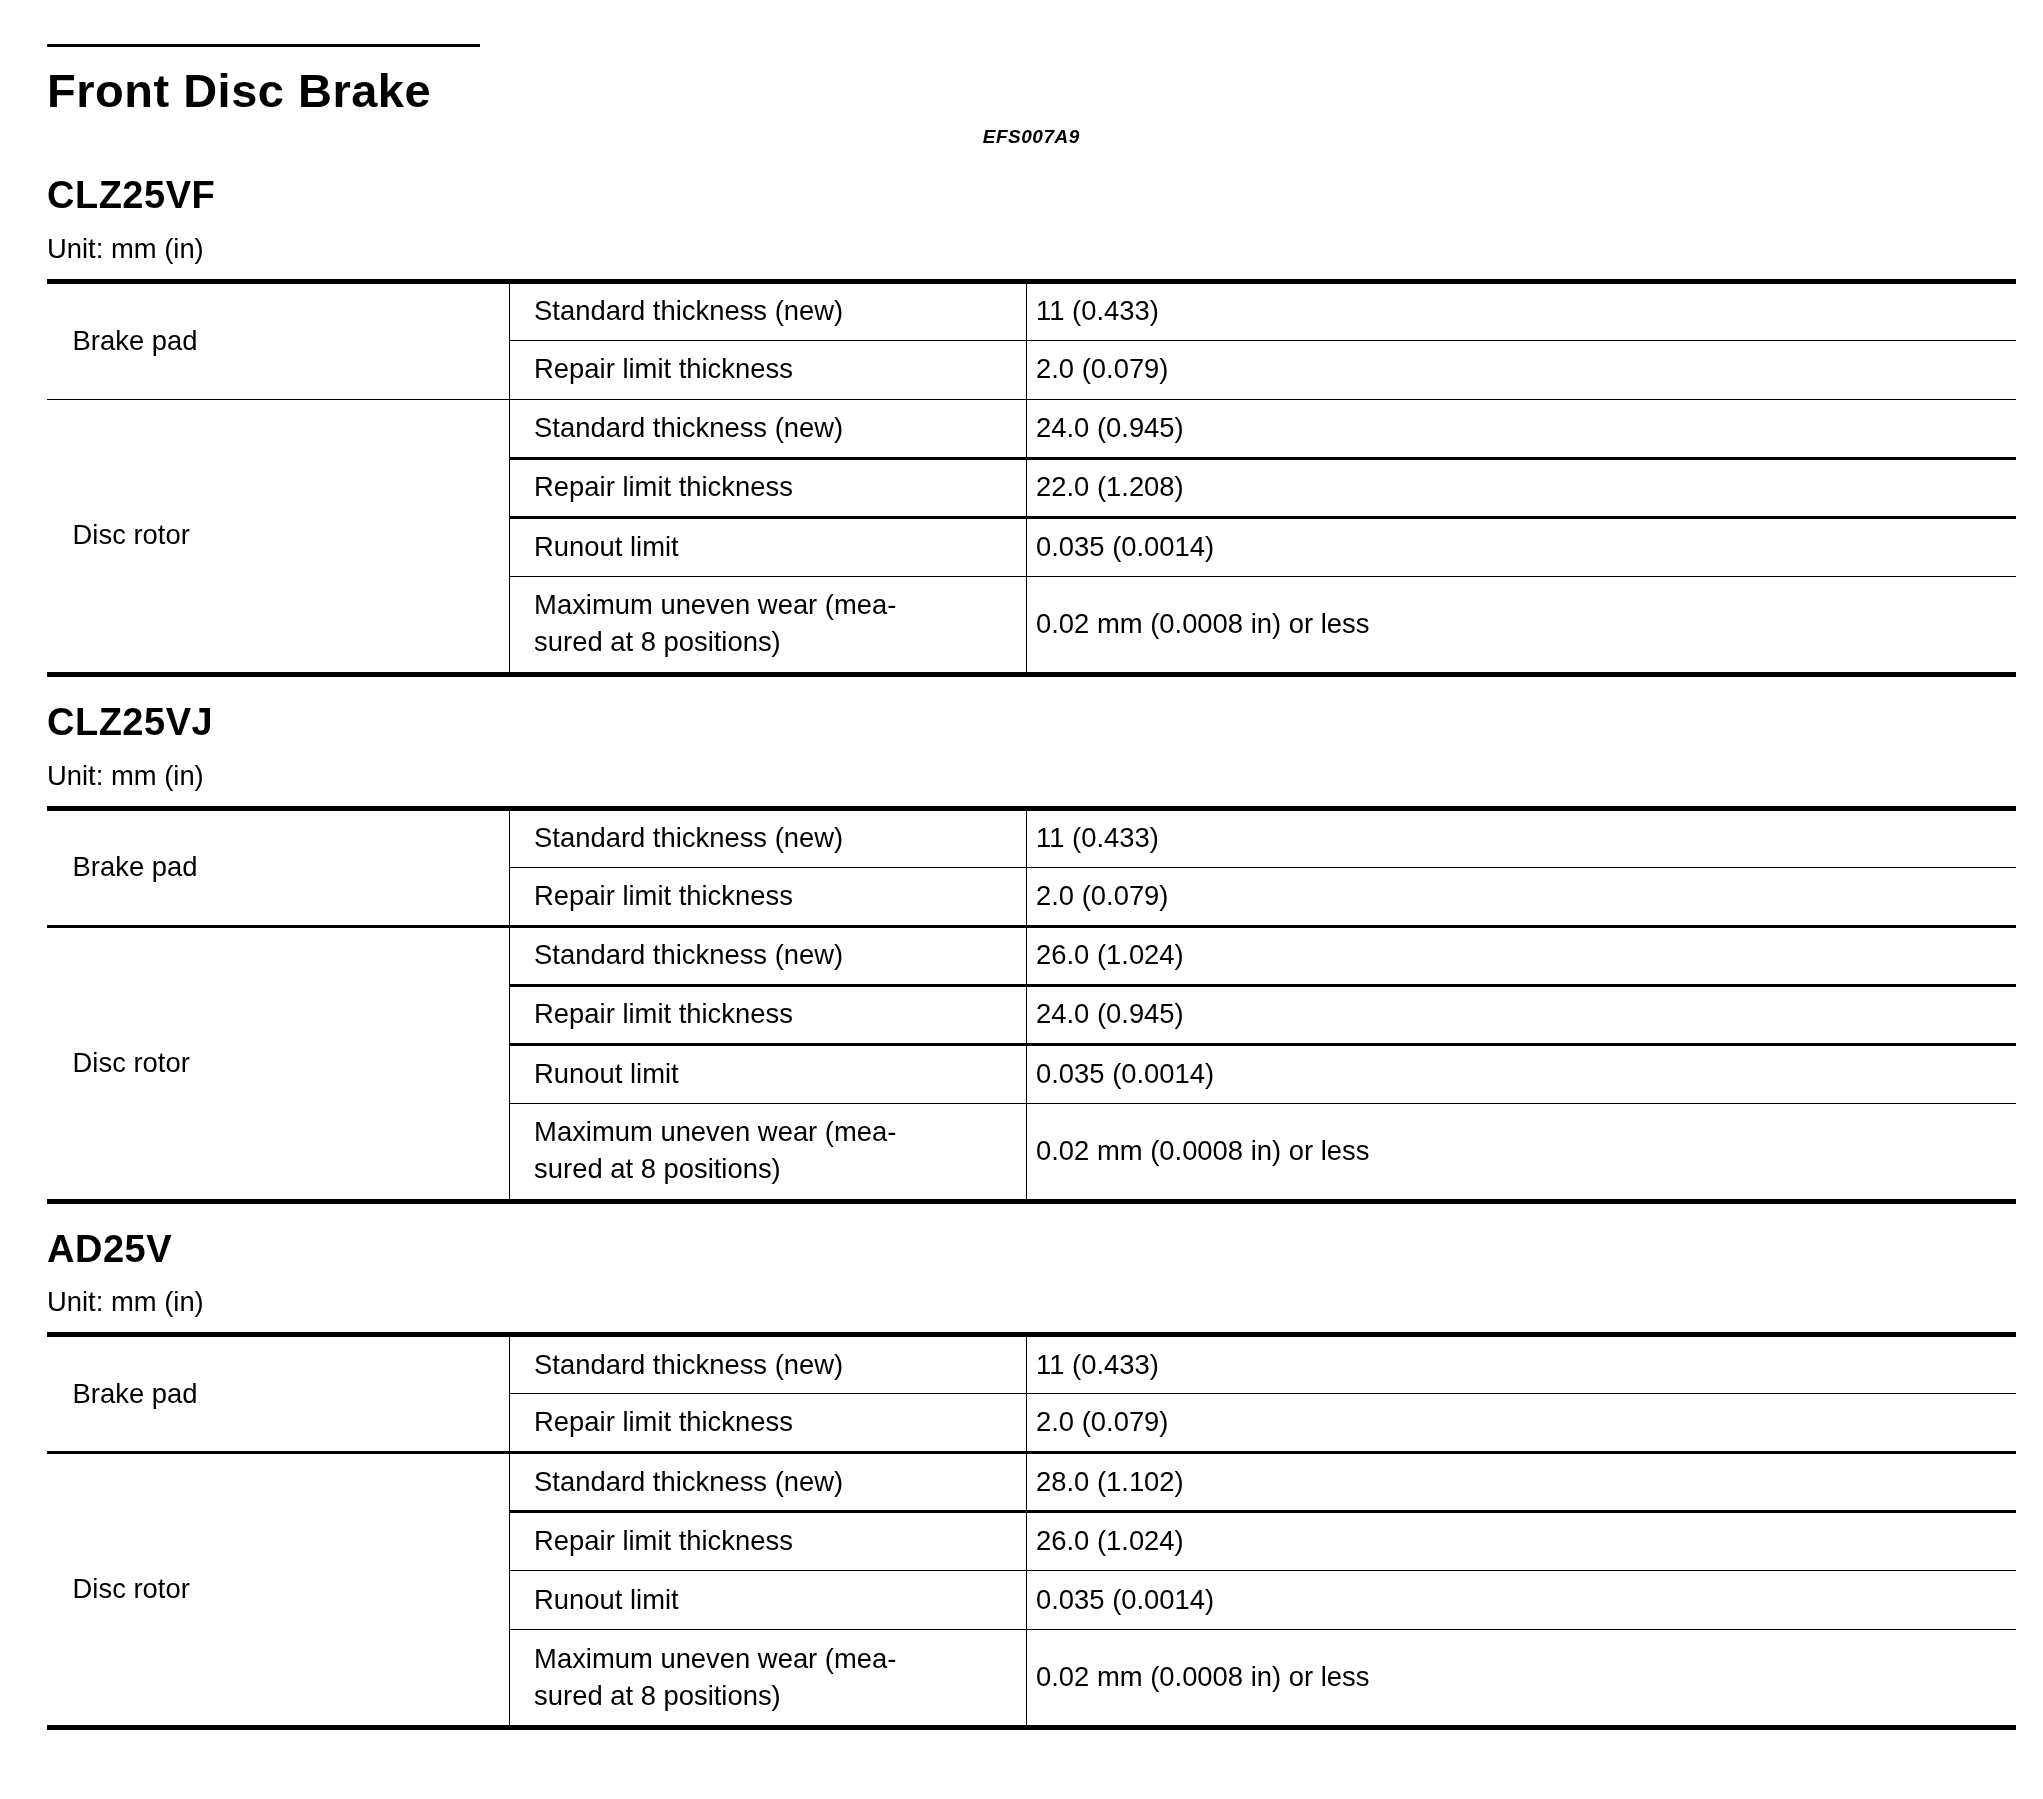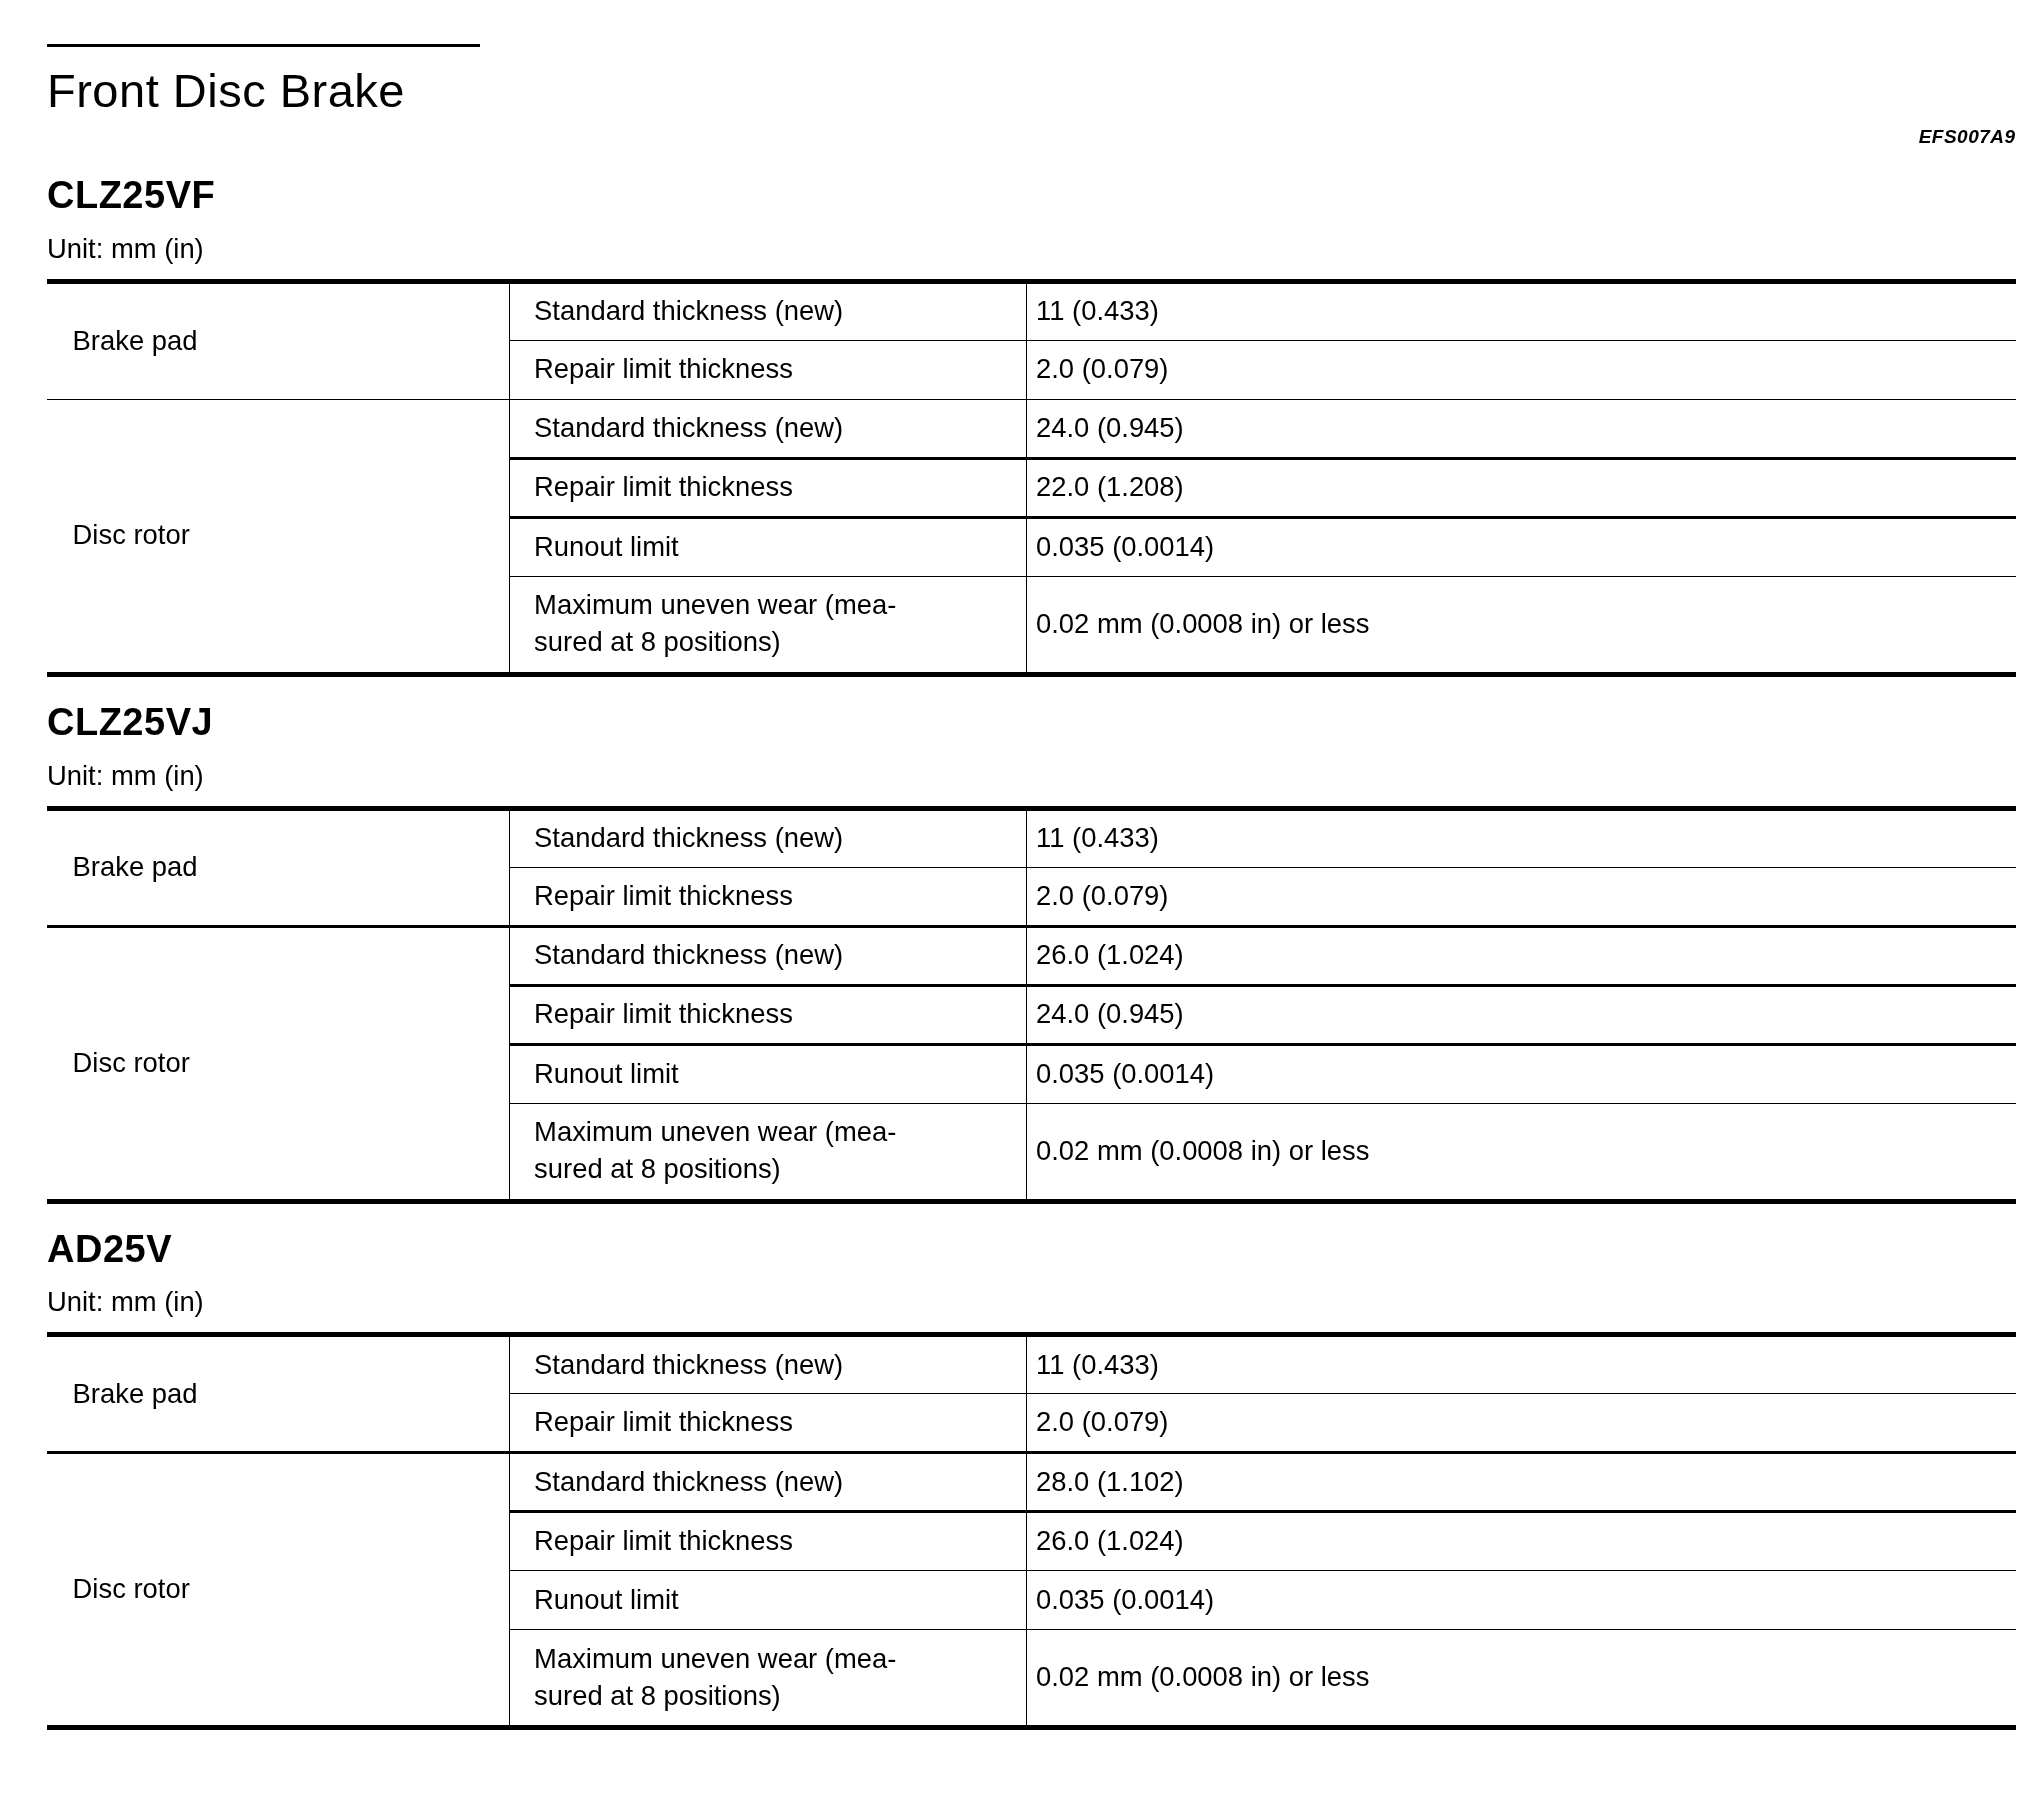--- a/index.html
+++ b/index.html
@@ -17,26 +17,26 @@
     padding: 44px 27.4px 0 47px;
   }
   .title-rule {
     width: 433px;
     height: 2.8px;
     background: #000000;
     margin-bottom: 17px;
   }
   .page-title {
     font-size: 47px;
-    font-weight: 400;
+    font-weight: 700;
     letter-spacing: 0.5px;
     line-height: 1.15;
   }
   .doc-code {
-    text-align: right;
+    text-align: center;
     font-size: 19px;
     font-style: italic;
     font-weight: 700;
     letter-spacing: 0.5px;
     margin-top: 7.6px;
     line-height: 1.3;
   }
   .model-heading {
     font-size: 38px;
     font-weight: 700;

